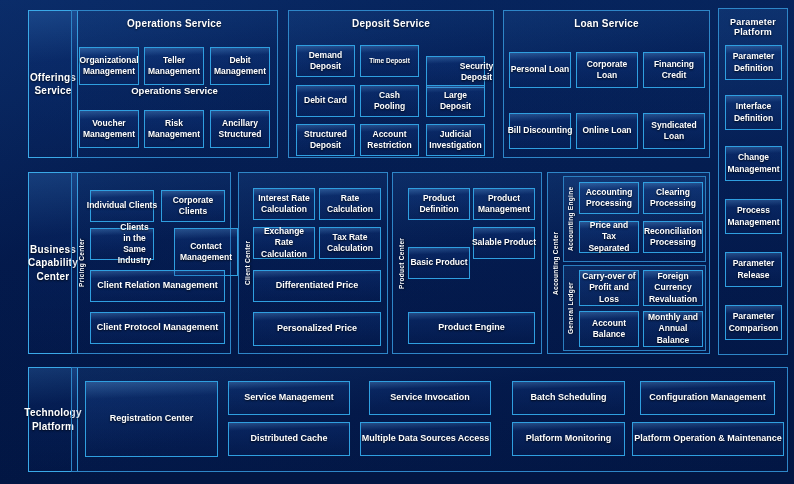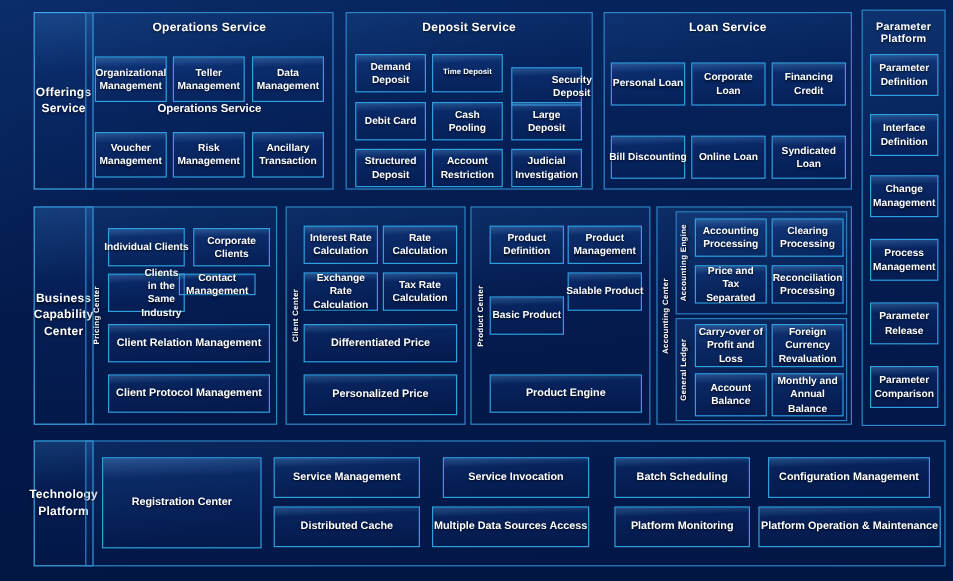--- a/index.html
+++ b/index.html
@@ -105,31 +105,31 @@
   <div class="lanelabel" style="left:28px; top:367px; width:50px; height:105px;">Technology
 Platform</div>
 
   <div class="group" style="left:71px; top:10px; width:207px; height:148px;">
     <div class="grouptitle">Operations Service</div>
   </div>
   <div class="cell" style="left:79px; top:47px; width:60px; height:38px;">Organizational
 Management</div>
   <div class="cell" style="left:144px; top:47px; width:60px; height:38px;">Teller
 Management</div>
-  <div class="cell" style="left:210px; top:47px; width:60px; height:38px;">Data
+  <div class="cell" style="left:210px; top:47px; width:60px; height:38px;">Debit
 Management</div>
 
   <div class="floattitle" style="left:71px; top:85px; width:207px;">Operations Service</div>
 
   <div class="cell" style="left:79px; top:110px; width:60px; height:38px;">Voucher
 Management</div>
   <div class="cell" style="left:144px; top:110px; width:60px; height:38px;">Risk
 Management</div>
   <div class="cell" style="left:210px; top:110px; width:60px; height:38px;">Ancillary
-Transaction</div>
+Structured</div>
 
   <div class="group" style="left:288px; top:10px; width:206px; height:148px;">
     <div class="grouptitle">Deposit Service</div>
   </div>
   <div class="cell" style="left:296px; top:45px; width:59px; height:32px;">Demand
 Deposit</div>
   <div class="cell sm" style="left:360px; top:45px; width:59px; height:32px;">Time Deposit</div>
   <div class="cell" style="left:426px; top:56px; width:59px; height:32px;padding-left:44px;">Security
 Deposit</div>
 
@@ -176,21 +176,21 @@
   <div class="cell" style="left:725px; top:305px; width:57px; height:35px;">Parameter
 Comparison</div>
 
   <div class="group" style="left:71px; top:172px; width:160px; height:182px;"></div>
   <div class="vlabel" style="left:74px; top:172px; width:14px; height:182px;">Pricing Center</div>
   <div class="cell nowrap" style="left:90px; top:190px; width:64px; height:32px;">Individual Clients</div>
   <div class="cell" style="left:161px; top:190px; width:64px; height:32px;">Corporate
 Clients</div>
   <div class="cell" style="left:90px; top:228px; width:64px; height:32px;padding-left:27px;">Clients in the
 Same Industry</div>
-  <div class="cell" style="left:149px; top:228px; width:64px; height:18px;">Contact
+  <div class="cell" style="left:174px; top:228px; width:64px; height:48px;">Contact
 Management</div>
   <div class="cell wide" style="left:90px; top:270px; width:135px; height:32px;">Client Relation Management</div>
   <div class="cell wide" style="left:90px; top:312px; width:135px; height:32px;">Client Protocol Management</div>
 
   <div class="group" style="left:238px; top:172px; width:150px; height:182px;"></div>
   <div class="vlabel" style="left:240px; top:172px; width:14px; height:182px;">Client Center</div>
   <div class="cell" style="left:253px; top:188px; width:62px; height:32px;">Interest Rate
 Calculation</div>
   <div class="cell" style="left:319px; top:188px; width:62px; height:32px;">Rate
 Calculation</div>

